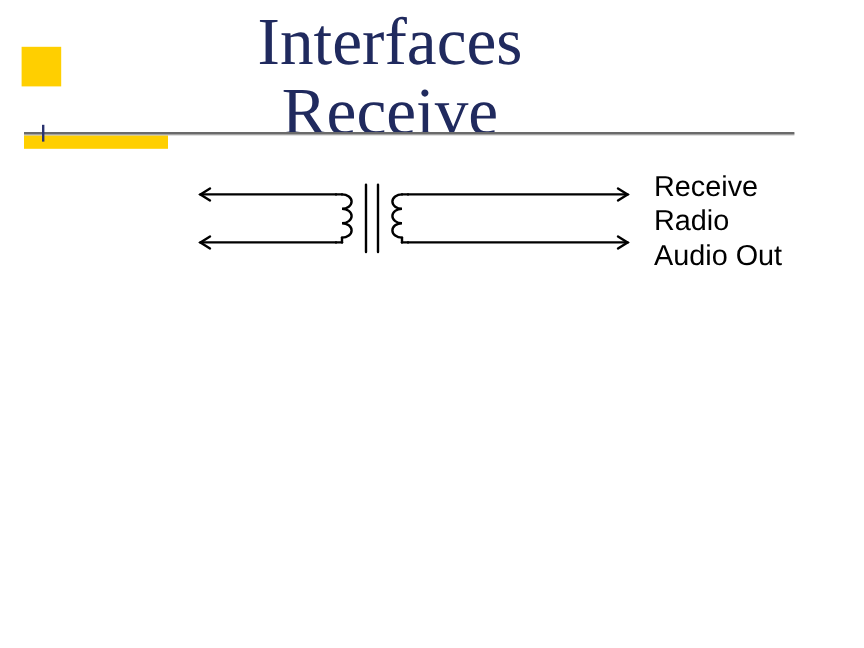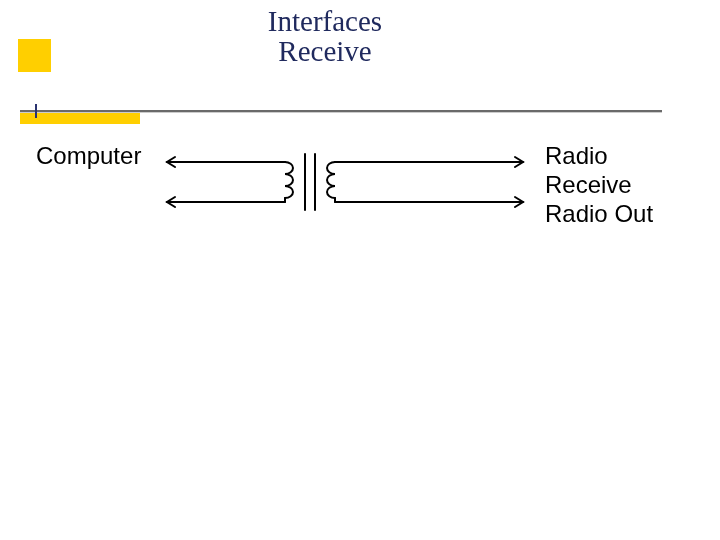--- a/index.html
+++ b/index.html
@@ -13,21 +13,21 @@
     overflow: hidden;
   }
   .yellow-block {
     position: absolute;
     background: #ffcf00;
   }
   .title-block {
     position: absolute;
     left: 200px;
     top: 6px;
-    font-size: 29px;
+    font-size: 56px;
     line-height: 1.05;
     color: #202a5e;
     text-align: center;
     width: 250px;
   }
   .divider {
     position: absolute;
     left: 20px;
     top: 110px;
     width: 642px;
@@ -76,27 +76,26 @@
 
 <div class="title-block">
   <div>Interfaces</div>
   <div>Receive</div>
 </div>
 
 <div class="divider"></div>
 <div class="tick"></div>
 
 <div class="label label-left">
-  <div>Computer</div>
 </div>
 
 <div class="label label-right">
+  <div>Receive</div>
   <div>Radio</div>
-  <div>Receive</div>
-  <div>Radio Out</div>
+  <div>Audio Out</div>
 </div>
 
 <div class="diagram-area">
   <svg width="380" height="80" viewBox="0 0 380 80">
     <g stroke="#000" stroke-width="2" fill="none" stroke-linecap="round">
 
       <line x1="12" y1="20" x2="125" y2="20"></line>
       <polyline points="20,15 12,20 20,25"></polyline>
       <line x1="12" y1="60" x2="125" y2="60"></line>
       <polyline points="20,55 12,60 20,65"></polyline>

